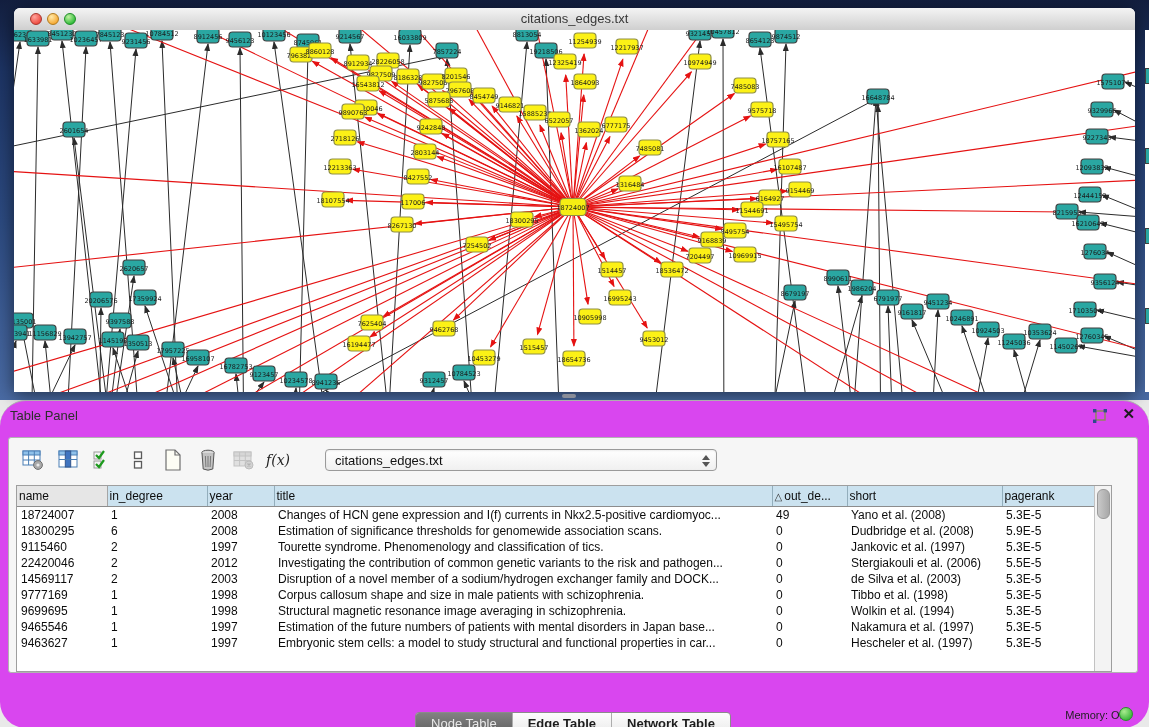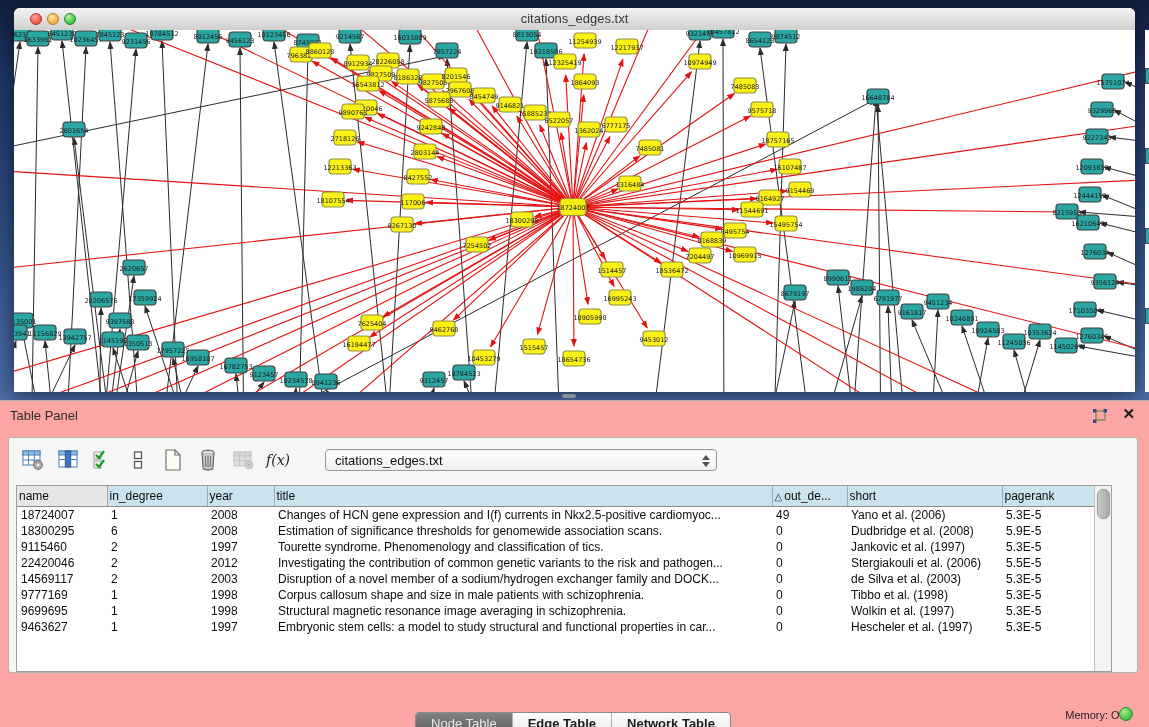--- a/index.html
+++ b/index.html
@@ -19,21 +19,21 @@
   .tl-green{left:50px;background:radial-gradient(circle at 35% 30%,#c2f1a1,#2fbc3a 75%);border:1px solid #1f8d26;}
   .wtitle{text-align:center;line-height:22px;font-size:13px;color:#383838;}
   #canvas{position:absolute;top:22px;left:0;width:1121px;height:362px;background:#ffffff;overflow:hidden;}
   #graph{position:absolute;left:0;top:0;}
   
   #sliver{position:absolute;left:1145px;top:30px;width:4px;height:362px;background:#fff;}
   .frag{position:absolute;left:0;width:4px;height:14px;background:#2aa7a2;border:1px solid #3f3f3f;border-right:none;}
   #grip{position:absolute;left:562px;top:394px;width:14px;height:4px;background:#98989d;border-radius:2px;opacity:.85;}
   
   #table-panel{position:absolute;top:400px;left:0;width:1149px;height:327px;
-    background:#fca5a5;border-top:1px solid #aeaeae;}
+    background:#d946ef;border-top:1px solid #aeaeae;border-radius:26px;}
   .panel-header{height:30px;position:relative;}
   .panel-title{position:absolute;left:10px;top:7px;font-size:13px;color:#2e2e2e;}
   .float-btn{position:absolute;right:40px;top:6px;width:18px;height:18px;cursor:default;}
   .close-btn{position:absolute;right:14px;top:4px;font-size:15px;font-weight:bold;color:#1c1c1c;}
   .panel-body{position:absolute;left:8px;top:36px;width:1130px;height:236px;background:#f6f6f6;
     border:1px solid #b2b2b2;border-radius:3px;box-sizing:border-box;}
   
   .toolbar{height:44px;display:flex;align-items:center;padding-left:10px;}
   .tool-btn{width:26px;height:26px;margin-right:9px;display:flex;align-items:center;justify-content:flex-end;border:none;background:transparent;padding:0;}
   .tool-btn.disabled{opacity:.55;}
@@ -853,21 +853,21 @@
               <th>pagerank</th>
             </tr>
           </thead>
           <tbody>
             <tr>
               <td>18724007</td>
               <td>1</td>
               <td>2008</td>
               <td>Changes of HCN gene expression and I(f) currents in Nkx2.5-positive cardiomyoc...</td>
               <td>49</td>
-              <td>Yano et al. (2006)</td>
+              <td>Yano et al. (2008)</td>
               <td>5.3E-5</td>
             </tr>
             <tr>
               <td>18300295</td>
               <td>6</td>
               <td>2008</td>
               <td>Estimation of significance thresholds for genomewide association scans.</td>
               <td>0</td>
               <td>Dudbridge et al. (2008)</td>
               <td>5.9E-5</td>
@@ -907,21 +907,30 @@
               <td>0</td>
               <td>Tibbo et al. (1998)</td>
               <td>5.3E-5</td>
             </tr>
             <tr>
               <td>9699695</td>
               <td>1</td>
               <td>1998</td>
               <td>Structural magnetic resonance image averaging in schizophrenia.</td>
               <td>0</td>
-              <td>Wolkin et al. (1997)</td>
+              <td>Wolkin et al. (1994)</td>
+              <td>5.3E-5</td>
+            </tr>
+            <tr>
+              <td>9465546</td>
+              <td>1</td>
+              <td>1997</td>
+              <td>Estimation of the future numbers of patients with mental disorders in Japan base...</td>
+              <td>0</td>
+              <td>Nakamura et al. (1997)</td>
               <td>5.3E-5</td>
             </tr>
             <tr>
               <td>9463627</td>
               <td>1</td>
               <td>1997</td>
               <td>Embryonic stem cells: a model to study structural and functional properties in car...</td>
               <td>0</td>
               <td>Hescheler et al. (1997)</td>
               <td>5.3E-5</td>

